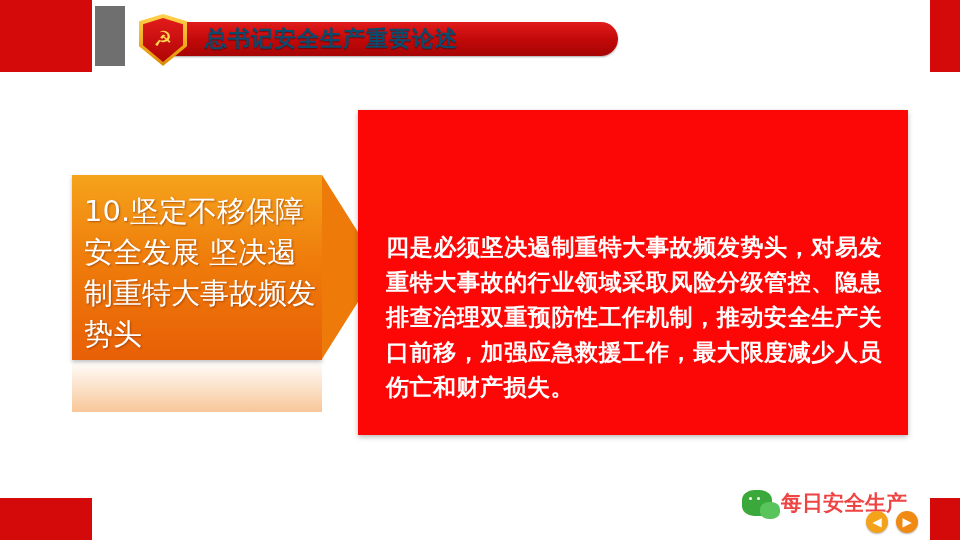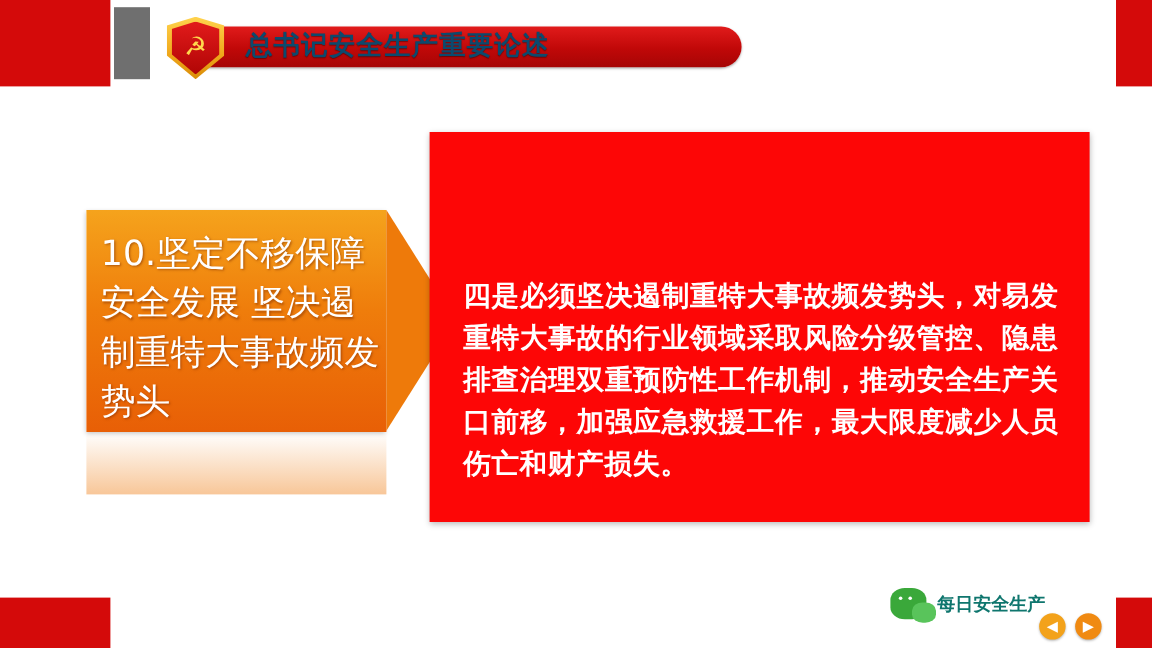--- a/index.html
+++ b/index.html
@@ -103,21 +103,21 @@
     content:"";position:absolute;left:18px;top:12px;width:20px;height:17px;
     background:#59c45b;border-radius:9px/7px;
   }
   .wechat-icon i{
     position:absolute;width:3px;height:3px;background:#fff;border-radius:50%;
     top:7px;
   }
   .wechat-icon i.d1{left:7px;}
   .wechat-icon i.d2{left:15px;}
   .wechat-label{
-    color:#0f766e;font-size:15px;font-weight:bold;white-space:nowrap;
+    color:#ef4444;font-size:21px;font-weight:bold;white-space:nowrap;
     font-family:"DejaVu Sans","Liberation Sans",sans-serif;
   }
 
   .nav-dots{position:absolute;left:866px;top:511px;width:70px;height:24px;}
   .nav-btn{
     position:absolute;top:0;width:22px;height:22px;border-radius:50%;
     background:#f3a21a;color:#fff;font-size:12px;line-height:22px;text-align:center;
     box-shadow:0 1px 2px rgba(0,0,0,.3);
     font-family:"DejaVu Sans",sans-serif;
   }

